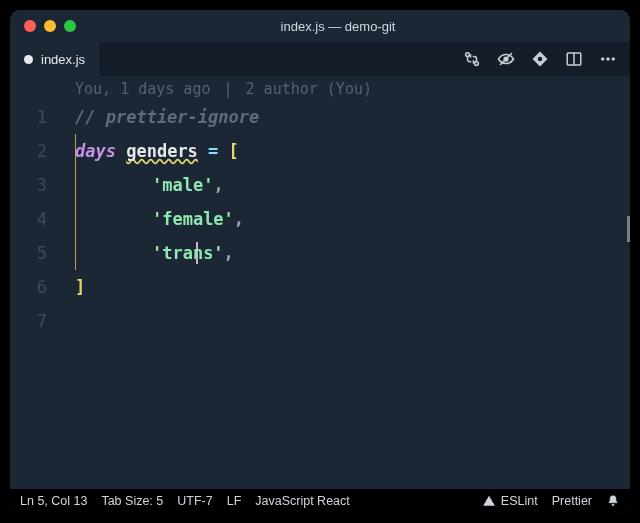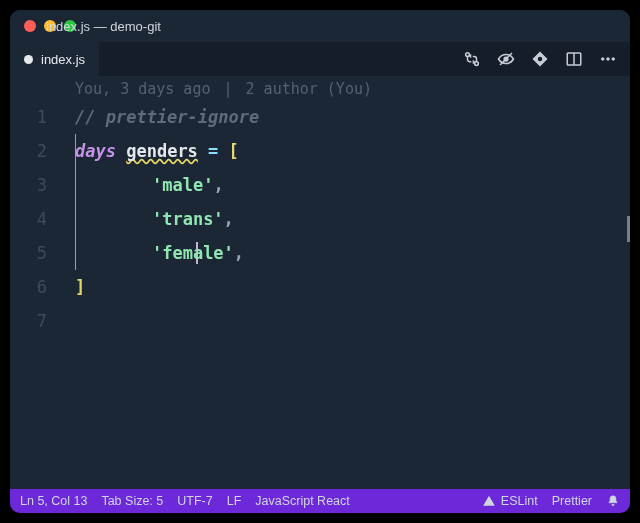--- a/index.html
+++ b/index.html
@@ -33,21 +33,21 @@
     gap: 8px;
     padding-left: 14px;
   }
   .tl { width: 12px; height: 12px; border-radius: 50%; }
   .tl.red { background: #ff5f57; }
   .tl.yellow { background: #febc2e; }
   .tl.green { background: #28c840; }
   .title {
     position: absolute;
     left: 0; right: 0;
-    text-align: left;
+    text-align: center;
     font-size: 13px;
     color: #cfd6dd;
     pointer-events: none;
     margin-left: 36px;
   }
 
   
   .tabrow {
     height: 34px;
     display: flex;
@@ -160,21 +160,21 @@
     top: 116px;
     width: 3px;
     height: 26px;
     background: #9aa6b2;
     opacity: 0.7;
   }
 
   
   .statusbar {
     height: 24px;
-    background: #6d28d9;
+    background: #000000;
     display: flex;
     align-items: center;
     font-size: 12.5px;
     color: #cfd6dd;
     padding: 0 10px;
     gap: 14px;
   }
   .statusbar .sp { flex: 1; }
   .status-item { display: flex; align-items: center; gap: 5px; cursor: pointer; }
   .status-item svg { width: 14px; height: 14px; stroke: currentColor; fill: currentColor; }
@@ -233,21 +233,21 @@
         <svg viewBox="0 0 24 24">
             <circle cx="5" cy="12" r="1.8" fill="currentColor"></circle>
             <circle cx="12" cy="12" r="1.8" fill="currentColor"></circle>
             <circle cx="19" cy="12" r="1.8" fill="currentColor"></circle>
           </svg>
       </div>
     </div>
   </div>
 
   <div class="codelens">
-    <span>You, 3 days ago</span>
+    <span>You, 1 days ago</span>
     <span class="sep">|</span>
     <span>2 author (You)</span>
   </div>
 
   <div class="editor">
 
     <div class="gutter">
       <div>1</div>
       <div>2</div>
       <div>3</div>
@@ -257,22 +257,22 @@
       <div>7</div>
     </div>
 
     <div class="codecol">
       <div class="indent-guide"></div>
       <div class="cursor"></div>
       <div class="code-lines">
         <div class="line"><span class="tok-comment">// prettier-ignore</span></div>
         <div class="line"><span class="tok-keyword">days</span><span class="none"> </span><span class="tok-ident squiggle">genders</span><span class="none"> </span><span class="tok-op">=</span><span class="none"> </span><span class="tok-bracket">[</span></div>
         <div class="line"><span class="none">    </span><span class="tok-string">'male'</span><span class="tok-punct">,</span></div>
+        <div class="line"><span class="none">    </span><span class="tok-string">'female'</span><span class="tok-punct">,</span></div>
         <div class="line"><span class="none">    </span><span class="tok-string">'trans'</span><span class="tok-punct">,</span></div>
-        <div class="line"><span class="none">    </span><span class="tok-string">'female'</span><span class="tok-punct">,</span></div>
         <div class="line"><span class="tok-bracket">]</span></div>
         <div class="line"><span></span></div>
       </div>
     </div>
 
     <div class="minimap-mark"></div>
   </div>
 
   <div class="statusbar">
     <span class="status-item">Ln 5, Col 13</span>

